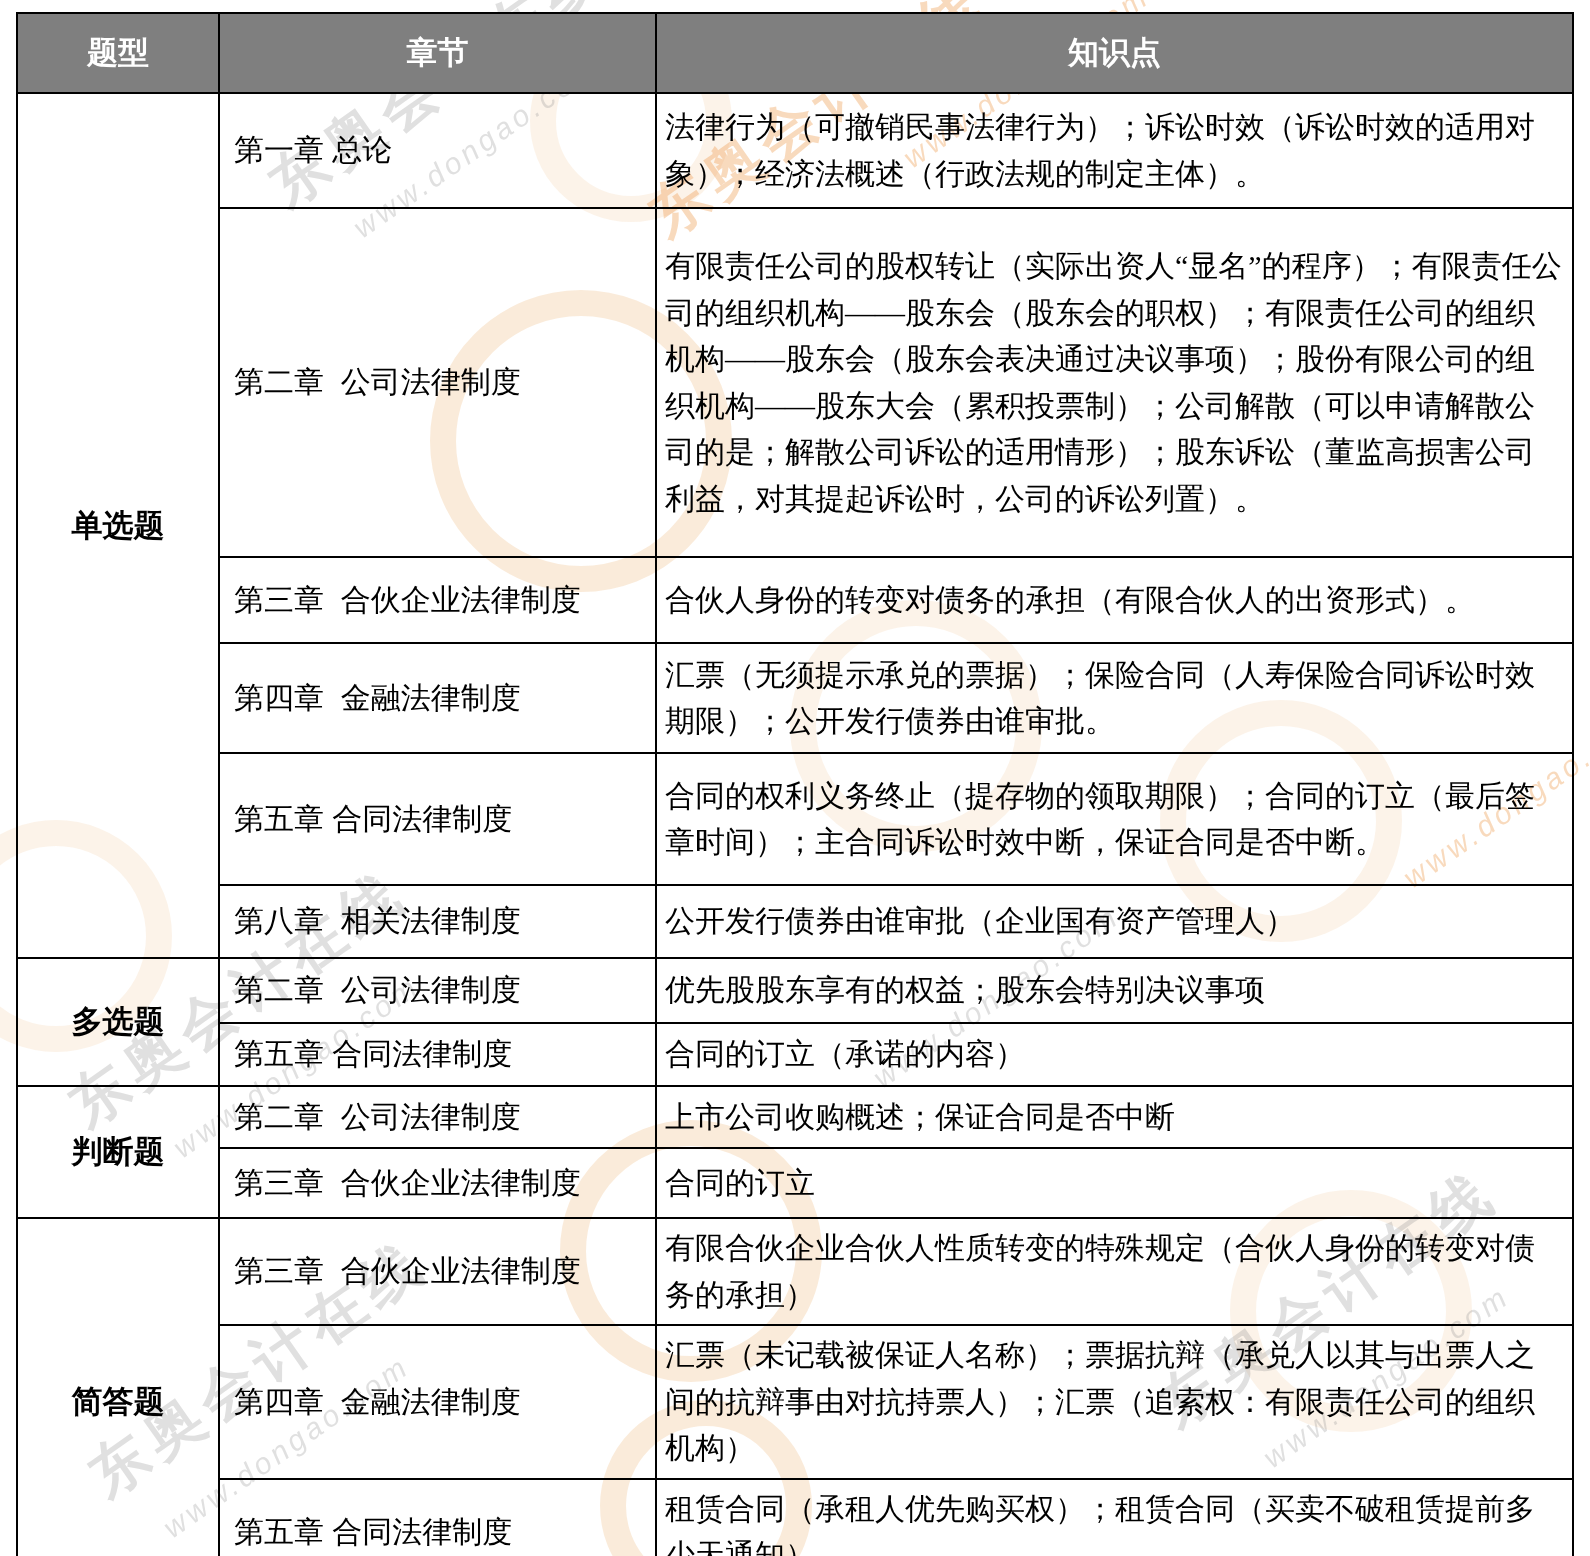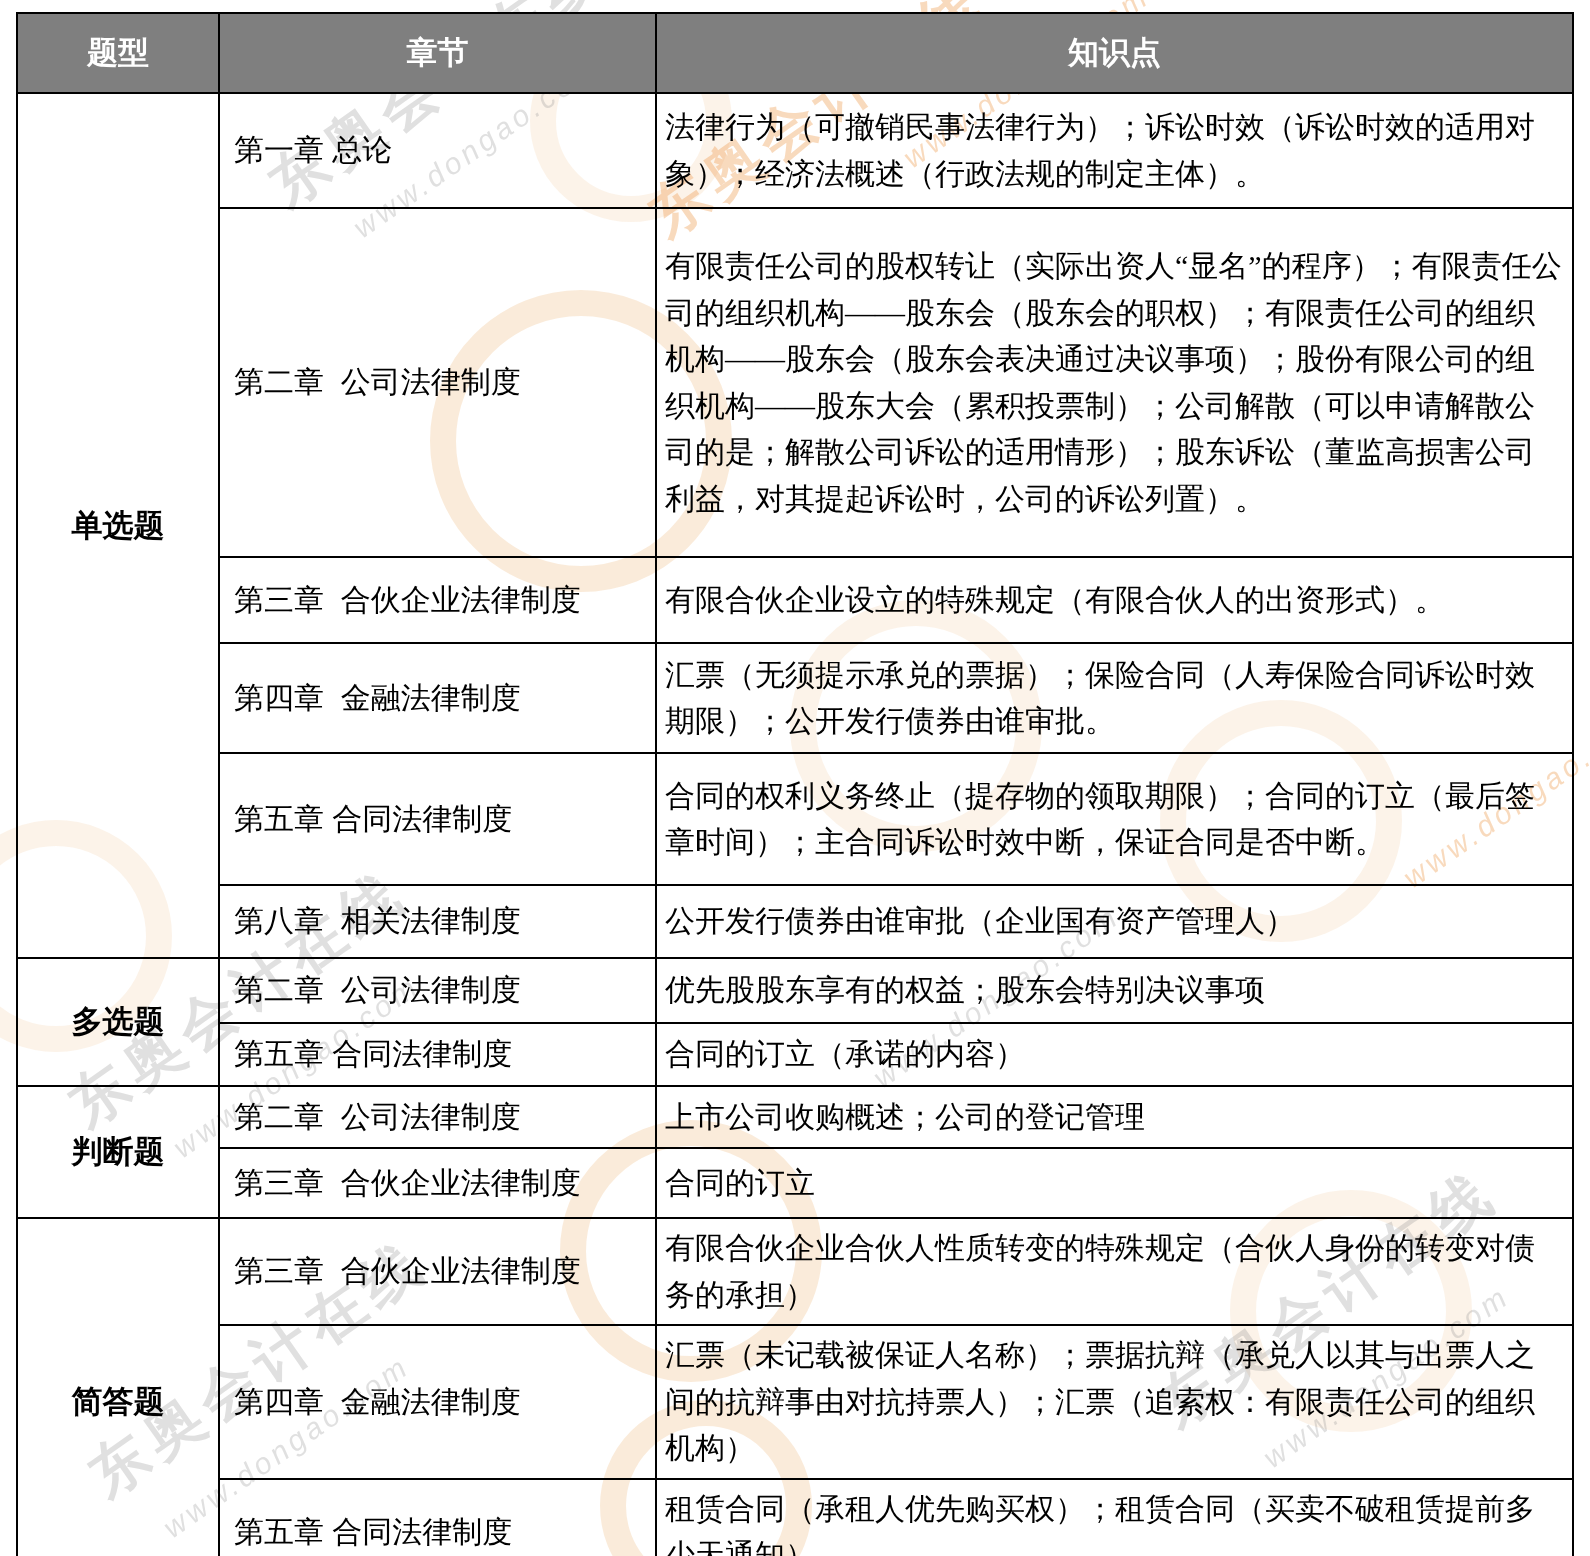--- a/index.html
+++ b/index.html
@@ -113,21 +113,21 @@
         <td class="type" rowspan="6">单选题</td>
         <td class="chapter">第一章 总论</td>
         <td class="points">法律行为（可撤销民事法律行为）；诉讼时效（诉讼时效的适用对象）；经济法概述（行政法规的制定主体）。</td>
       </tr>
       <tr style="height:349px">
         <td class="chapter">第二章  公司法律制度</td>
         <td class="points">有限责任公司的股权转让（实际出资人“显名”的程序）；有限责任公司的组织机构——股东会（股东会的职权）；有限责任公司的组织机构——股东会（股东会表决通过决议事项）；股份有限公司的组织机构——股东大会（累积投票制）；公司解散（可以申请解散公司的是；解散公司诉讼的适用情形）；股东诉讼（董监高损害公司利益，对其提起诉讼时，公司的诉讼列置）。</td>
       </tr>
       <tr style="height:86px">
         <td class="chapter">第三章  合伙企业法律制度</td>
-        <td class="points">有限合伙企业设立的特殊规定（有限合伙人的出资形式）。</td>
+        <td class="points">合伙人身份的转变对债务的承担（有限合伙人的出资形式）。</td>
       </tr>
       <tr style="height:110px">
         <td class="chapter">第四章  金融法律制度</td>
         <td class="points">汇票（无须提示承兑的票据）；保险合同（人寿保险合同诉讼时效期限）；公开发行债券由谁审批。</td>
       </tr>
       <tr style="height:132px">
         <td class="chapter">第五章 合同法律制度</td>
         <td class="points">合同的权利义务终止（提存物的领取期限）；合同的订立（最后签章时间）；主合同诉讼时效中断，保证合同是否中断。</td>
       </tr>
       <tr style="height:73px">
@@ -141,21 +141,21 @@
         <td class="points">优先股股东享有的权益；股东会特别决议事项</td>
       </tr>
       <tr style="height:63px">
         <td class="chapter">第五章 合同法律制度</td>
         <td class="points">合同的订立（承诺的内容）</td>
       </tr>
 
       <tr style="height:62px">
         <td class="type" rowspan="2">判断题</td>
         <td class="chapter">第二章  公司法律制度</td>
-        <td class="points">上市公司收购概述；公司的登记管理</td>
+        <td class="points">上市公司收购概述；保证合同是否中断</td>
       </tr>
       <tr style="height:70px">
         <td class="chapter">第三章  合伙企业法律制度</td>
         <td class="points">合同的订立</td>
       </tr>
 
       <tr style="height:103px">
         <td class="type" rowspan="3">简答题</td>
         <td class="chapter">第三章  合伙企业法律制度</td>
         <td class="points">有限合伙企业合伙人性质转变的特殊规定（合伙人身份的转变对债务的承担）</td>

